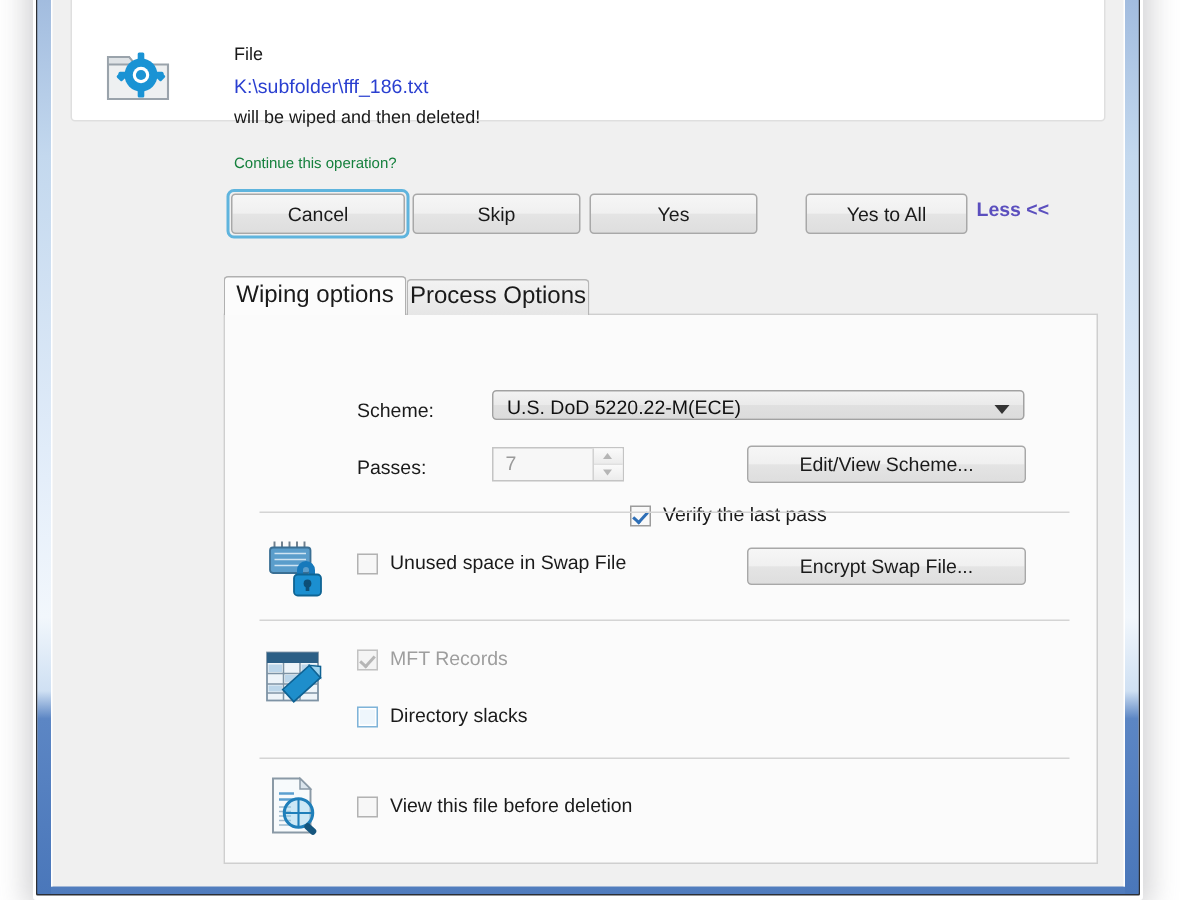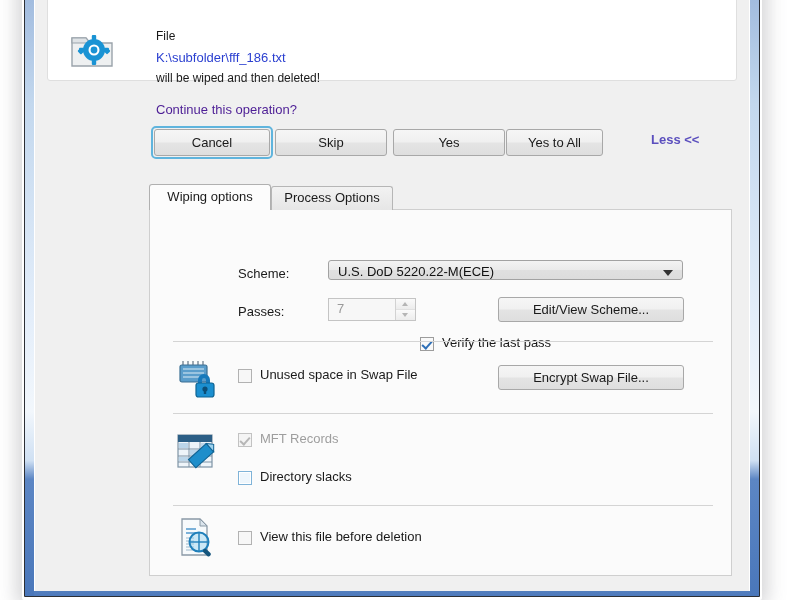--- a/index.html
+++ b/index.html
@@ -124,22 +124,22 @@
     line-height: 21px;
     white-space: pre;
   }
   .msg-path {
     font-size: 13px;
     color: #2a3fd0;
     line-height: 21px;
     white-space: pre;
   }
   .msg-question {
-    font-size: 13px;
-    color: #4c1d95;
+    font-size: 10px;
+    color: #15803d;
     line-height: 21px;
     margin-top: 10px;
     white-space: pre;
   }
 
   
   .button-row {
     position: absolute;
     left: 0;
     top: 148px;
@@ -169,21 +169,21 @@
     height: 33px;
     border: 2px solid #5fb4dd;
     border-radius: 5px;
     box-sizing: border-box;
     background: transparent;
   }
   .b-cancel  { left: 119px; width: 116px; }
   .ring-cancel { left: 116px; width: 122px; }
   .b-skip    { left: 240px; width: 112px; }
   .b-yes     { left: 358px; width: 112px; }
-  .b-yestoall{ left: 471px; width: 97px; text-align: center; }
+  .b-yestoall{ left: 502px; width: 108px; text-align: center; }
 
   .less-link {
     position: absolute;
     left: 616px;
     top: 3px;
     font-size: 13px;
     color: #5b4fbe;
     font-weight: bold;
     cursor: pointer;
     white-space: pre;
@@ -202,21 +202,21 @@
     left: 0;
     top: 0;
     height: 24px;
     width: 583px;
   }
   .tab {
     position: absolute;
     top: 0;
     height: 24px;
     box-sizing: border-box;
-    font-size: 13px;
+    font-size: 16px;
     color: #1a1a1a;
     line-height: 22px;
     text-align: center;
     border: 1px solid #b6b6b6;
     border-bottom: none;
     border-radius: 3px 3px 0 0;
     cursor: default;
     white-space: pre;
   }
   .tab-active {

